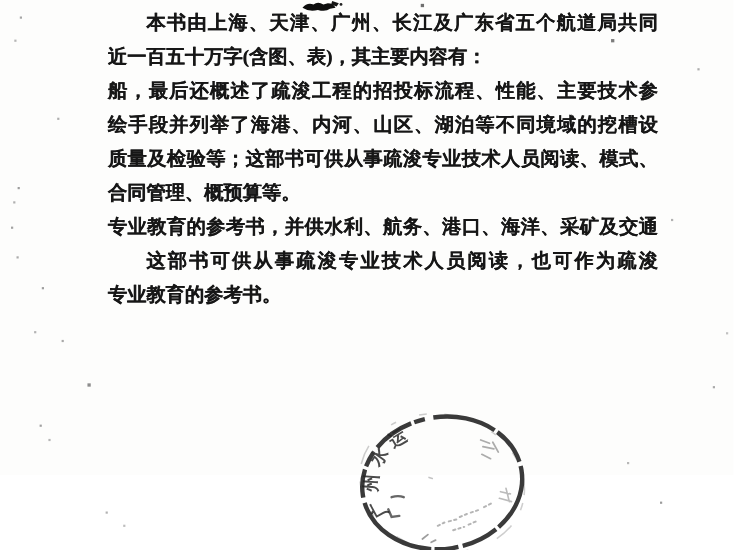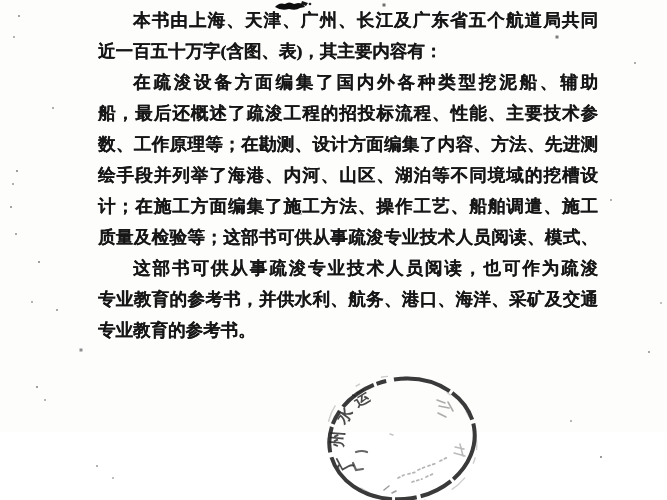--- a/index.html
+++ b/index.html
@@ -80,28 +80,26 @@
   }
 </style>
 </head>
 <body>
 
 <div class="page">
 
   <div class="text-block">
     <div class="line ind">本书由上海、天津、广州、长江及广东省五个航道局共同</div>
     <div class="line end">近一百五十万字(含图、表)，其主要内容有：</div>
-    <div class="line ind">在疏浚设备方面编集了国内外各种类型挖泥船、辅助</div>
     <div class="line">船，最后还概述了疏浚工程的招投标流程、性能、主要技术参</div>
-    <div class="line">数、工作原理等；在勘测、设计方面编集了内容、方法、先进测</div>
     <div class="line">绘手段并列举了海港、内河、山区、湖泊等不同境域的挖槽设</div>
-    <div class="line">计；在施工方面编集了施工方法、操作工艺、船舶调遣、施工</div>
     <div class="line">质量及检验等；这部书可供从事疏浚专业技术人员阅读、模式、</div>
+    <div class="line end">合同管理、概预算等。</div>
+    <div class="line">专业教育的参考书，并供水利、航务、港口、海洋、采矿及交通</div>
     <div class="line ind">这部书可供从事疏浚专业技术人员阅读，也可作为疏浚</div>
-    <div class="line">专业教育的参考书，并供水利、航务、港口、海洋、采矿及交通</div>
     <div class="line end">专业教育的参考书。</div>
   </div>
 
   <svg class="ink-blob" viewBox="0 0 42 15" aria-hidden="true">
     <path d="M3 7 Q7 2 13 4 Q17 1 22 4 L26 3 Q31 3 33 7 L28 8 Q24 11 17 9 Q9 11 3 7 Z" fill="#0e0e0e"></path>
     <path d="M30 1 l6 2 -2 3 -5 -2 z" fill="#151515"></path>
     <circle cx="38" cy="4" r="1.3" fill="#222222"></circle>
   </svg>
 
   <svg class="stamp" viewBox="320 371 170 129">

